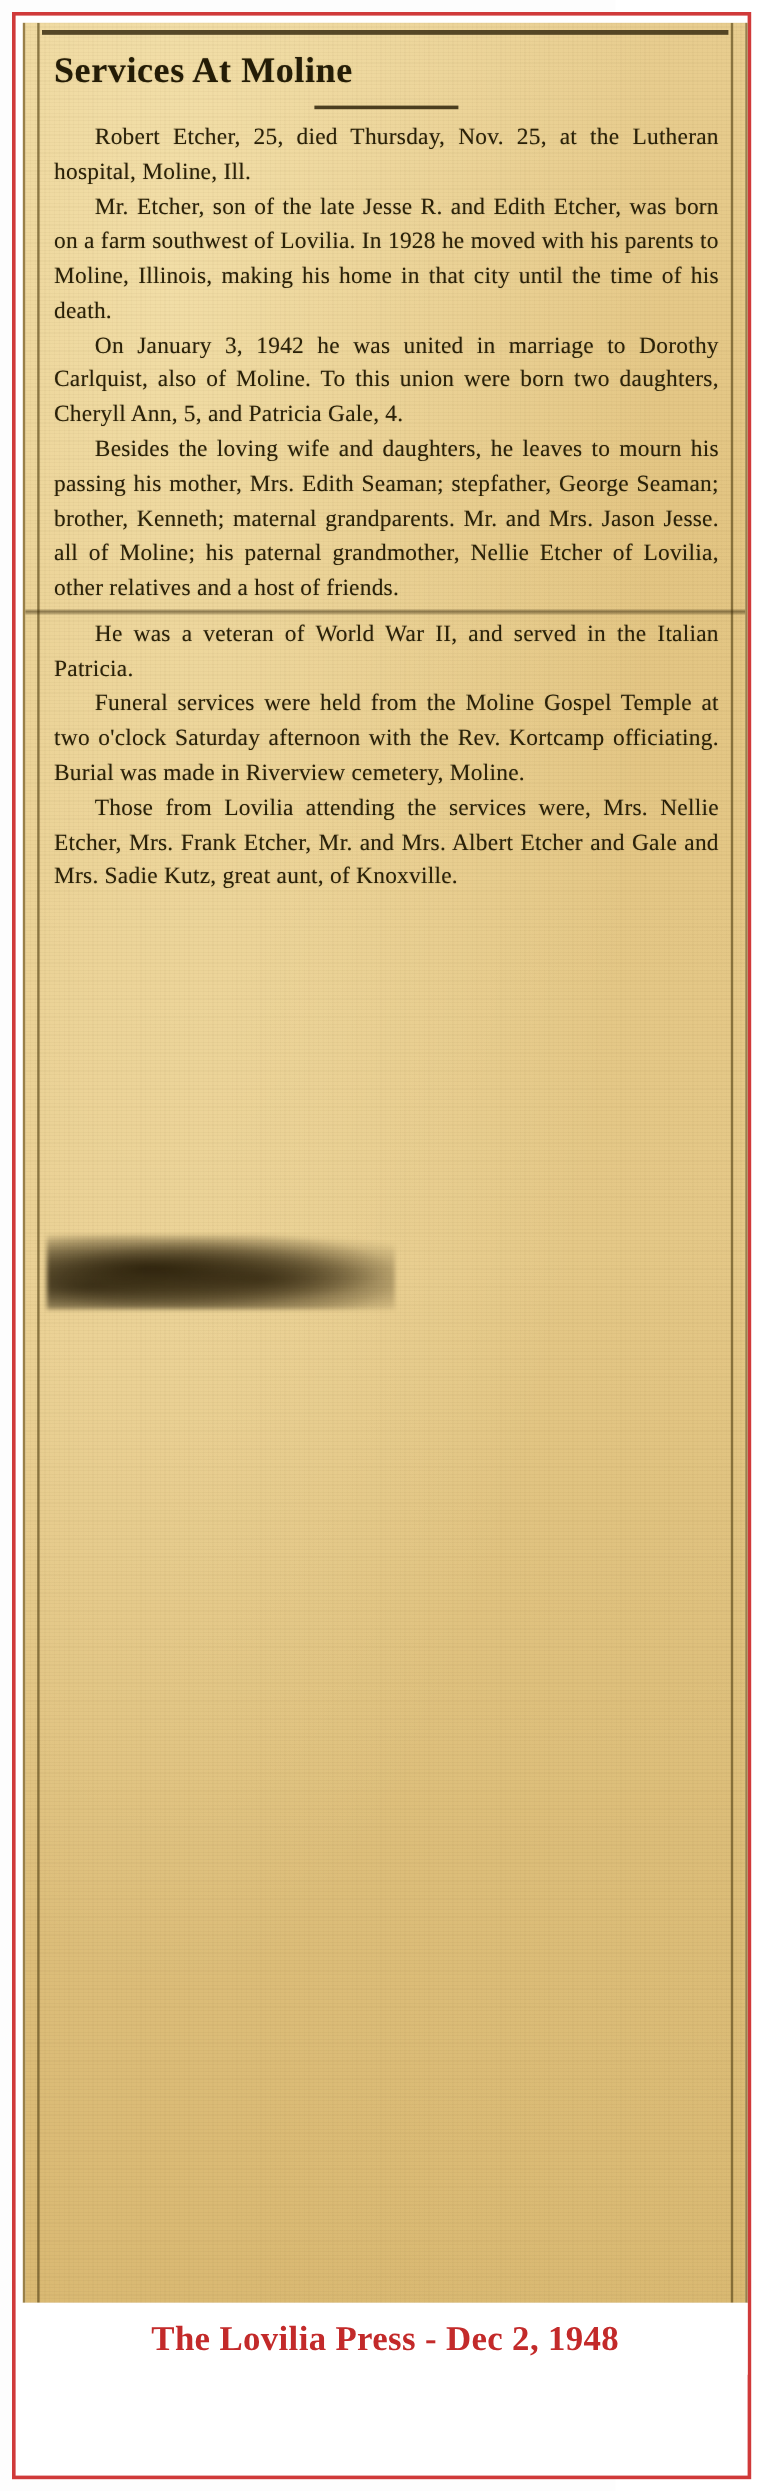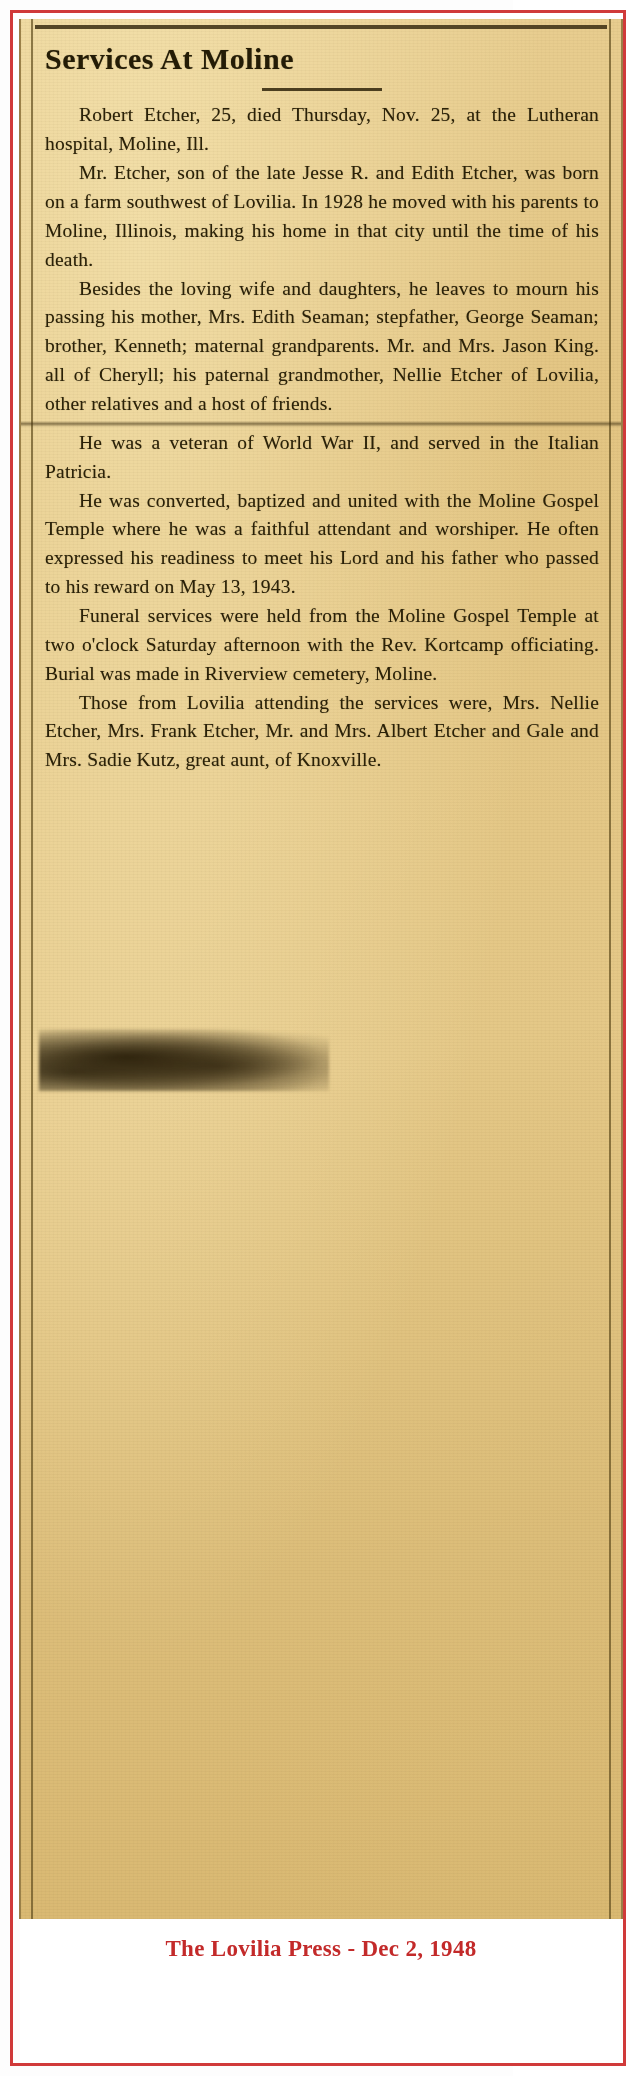--- a/index.html
+++ b/index.html
@@ -152,21 +152,21 @@
     width: 604px;
     height: 60px;
     background: #ffffff;
     display: flex;
     align-items: center;
     justify-content: center;
   }
   .caption {
     font-family: "Liberation Serif", serif;
     font-weight: bold;
-    font-size: 23px;
+    font-size: 29px;
     color: #c32a2a;
     letter-spacing: 0.3px;
   }
 </style>
 </head>
 <body>
 
 <div class="page">
   <div class="frame">
 
@@ -180,28 +180,28 @@
 
         <h1 class="headline">
           <span>Services At Moline</span>
         </h1>
 
         <div class="dash-rule"></div>
 
         <div class="body">
           <p>Robert Etcher, 25, died Thursday, Nov. 25, at the Lutheran hospital, Moline, Ill.</p>
           <p>Mr. Etcher, son of the late Jesse R. and Edith Etcher, was born on a farm southwest of Lovilia.  In 1928 he moved with his parents to Moline, Illinois, making his home in that city until the time of his death.</p>
-          <p>Besides the loving wife and daughters, he leaves to mourn his passing his mother, Mrs. Edith Seaman; stepfather, George Seaman; brother, Kenneth; maternal grandparents. Mr. and Mrs. Jason King. all of Cheryll; his paternal grandmother, Nellie Etcher of Lovilia, other relatives and a host of friends.</p>
+          <p>On January 3, 1942 he was united in marriage to Dorothy Carlquist, also of Moline.  To this union were born two daughters, Cheryll Ann, 5, and Patricia Gale, 4.</p>
+          <p>Besides the loving wife and daughters, he leaves to mourn his passing his mother, Mrs. Edith Seaman; stepfather, George Seaman; brother, Kenneth; maternal grandparents. Mr. and Mrs. Jason Jesse. all of Moline; his paternal grandmother, Nellie Etcher of Lovilia, other relatives and a host of friends.</p>
         </div>
 
         <div class="splice"></div>
 
         <div class="body">
           <p>He was a veteran of World War II, and served in the Italian Patricia.</p>
-          <p>He was converted, baptized and united with the Moline Gospel Temple where he was a faithful attendant and worshiper.  He often expressed his readiness to meet his Lord and his father who passed to his reward on May 13, 1943.</p>
           <p>Funeral services were held from the Moline Gospel Temple at two o'clock Saturday afternoon with the Rev. Kortcamp officiating.  Burial was made in Riverview cemetery, Moline.</p>
           <p>Those from Lovilia attending the services were, Mrs. Nellie Etcher, Mrs. Frank Etcher, Mr. and Mrs. Albert Etcher and Gale and Mrs. Sadie Kutz, great aunt, of Knoxville.</p>
         </div>
 
       </div>
 
       <div class="smudge"></div>
     </div>
 
     <div class="caption-bar">

